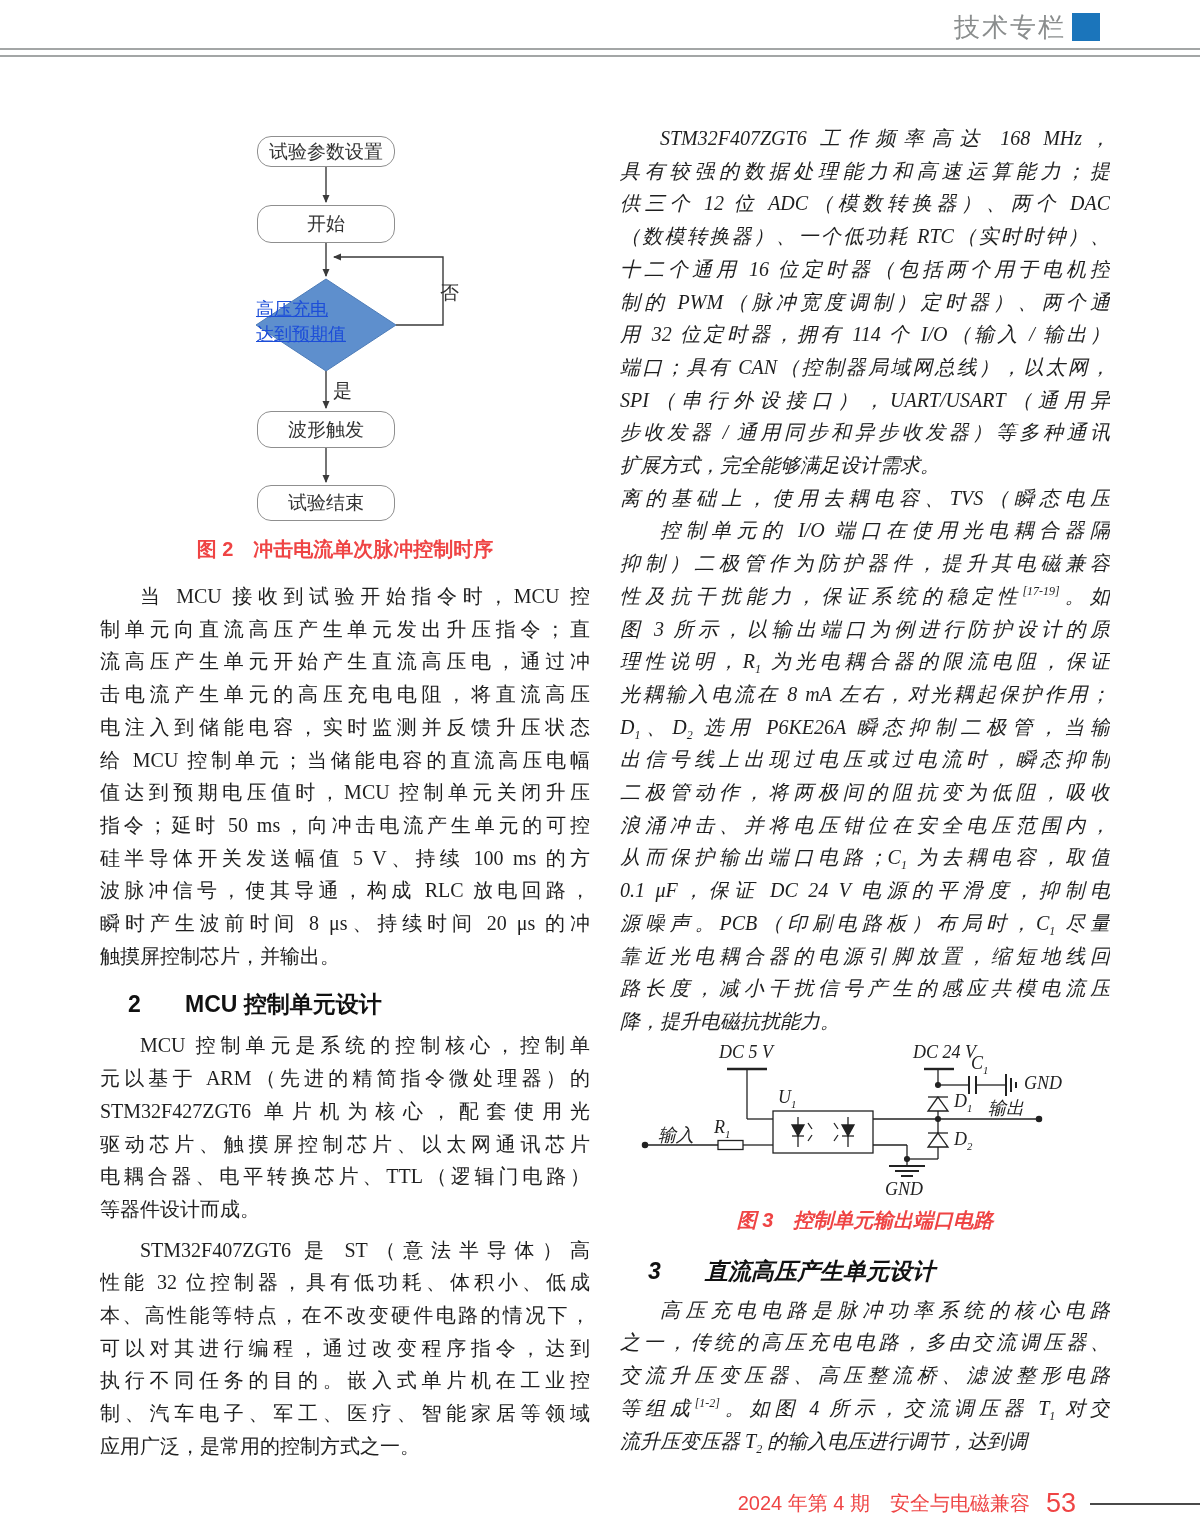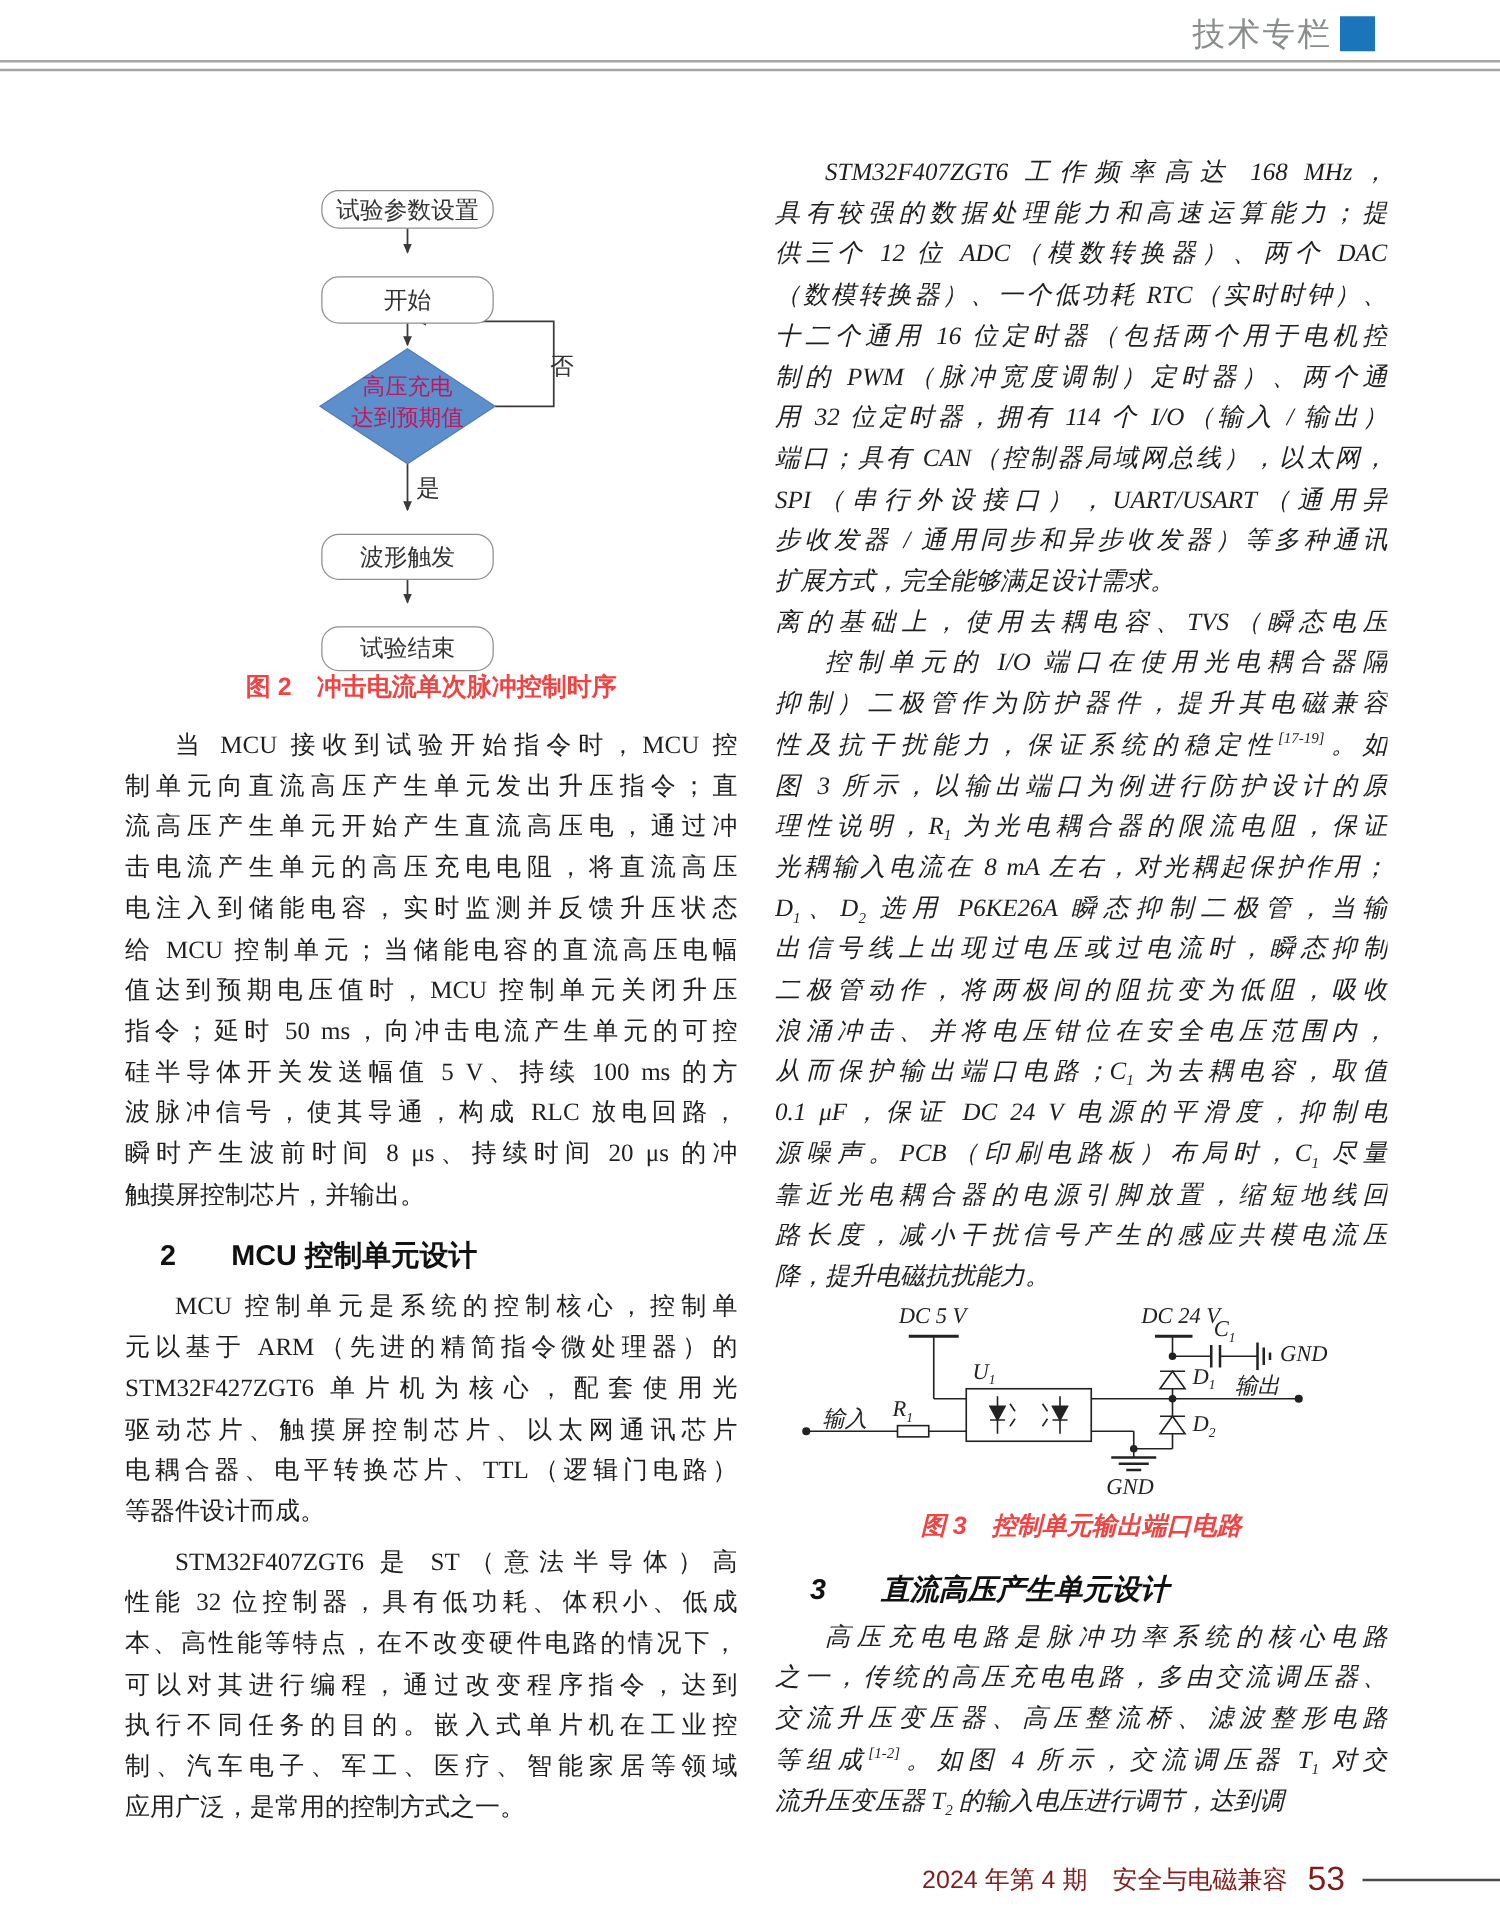--- a/index.html
+++ b/index.html
@@ -25,26 +25,26 @@
   sub { font-size:0.6em; vertical-align:sub; line-height:0; }
 
   .section-h { display:flex; align-items:baseline; font-family:"Liberation Sans","DejaVu Sans",sans-serif; font-weight:bold; font-size:23px; color:#111; padding-left:28px; }
   .section-h .num { width:57px; }
 
   .fig-caption { font-family:"Liberation Sans","DejaVu Sans",sans-serif; font-weight:bold; font-size:20px; color:#ef4444; text-align:center; }
 
   
   .flowchart { position:relative; width:490px; height:400px; }
   .fc-svg { position:absolute; left:0; top:0; }
-  .fc-box { position:absolute; left:157px; width:138px; border:1.5px solid #8f8f8f; border-radius:14px; background:#fff; display:flex; align-items:center; justify-content:center; font-size:19px; color:#333;margin-top:16px; }
+  .fc-box { position:absolute; left:157px; width:138px; border:1.5px solid #8f8f8f; border-radius:14px; background:#fff; display:flex; align-items:center; justify-content:center; font-size:19px; color:#333; }
   .fc-b1 { top:6px;  height:31px; }
   .fc-b2 { top:75px; height:38px; }
   .fc-b3 { top:281px;height:37px; }
   .fc-b4 { top:355px;height:36px; }
-  .fc-diamond-text { position:absolute; left:156px; top:167px; width:140px; text-align:center; font-size:18px; line-height:25px; color:#be185d; }
+  .fc-diamond-text { position:absolute; left:156px; top:167px; width:140px; text-align:left; font-size:18px; line-height:25px; color:#1d4ed8;text-decoration:underline; }
   .fc-branch { position:absolute; font-size:19px; color:#333; }
   .fc-no  { left:340px; top:150px; }
   .fc-yes { left:233px; top:248px; }
   .flow-caption { margin-top:8px; }
 
   
   .circuit { position:relative; width:490px; height:160px; margin-top:3px; }
   .ck-svg { position:absolute; left:0; top:0; }
   .ck-label { position:absolute; font-size:18px; color:#222; white-space:nowrap; }
   .ck-dc5v  { left:99px;  top:1px; }
@@ -63,21 +63,21 @@
   
   .flow-caption { margin-top:6px; }
   .col-left .para1 { margin-top:17px; }
   .col-left .section-h { margin-top:17px; }
   .col-left .para2 { margin-top:9px; }
   .col-left .para3 { margin-top:8px; }
   .col-right .section-h { margin-top:22px; }
   .col-right .para3 { margin-top:7px; }
 
   
-  .footer { position:absolute; top:1488px; left:0; width:1200px; height:40px; font-family:"Liberation Sans","DejaVu Sans",sans-serif; color:#7f1d1d; }
+  .footer { position:absolute; top:1488px; left:0; width:1200px; height:40px; font-family:"Liberation Sans","DejaVu Sans",sans-serif; color:#ef4444; }
   .footer-inner { position:absolute; right:0; top:0; display:flex; align-items:center; }
   .ft-issue { font-size:20px; }
   .ft-journal { font-size:20px; margin-left:20px; }
   .ft-page { font-size:27px; margin-left:16px; font-weight:500; }
   .ft-line { width:110px; height:2px; background:#4a4a4a; margin-left:14px; }
 </style>
 </head>
 <body>
 
 <div class="page">

